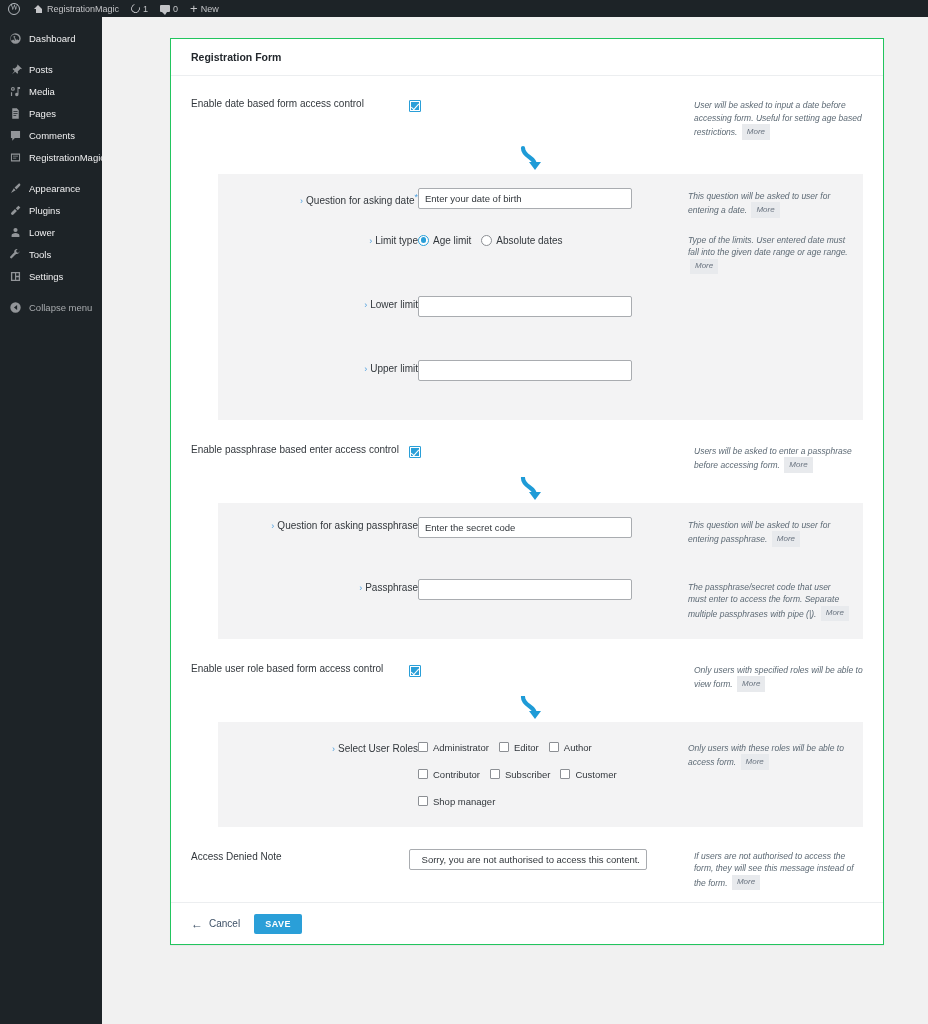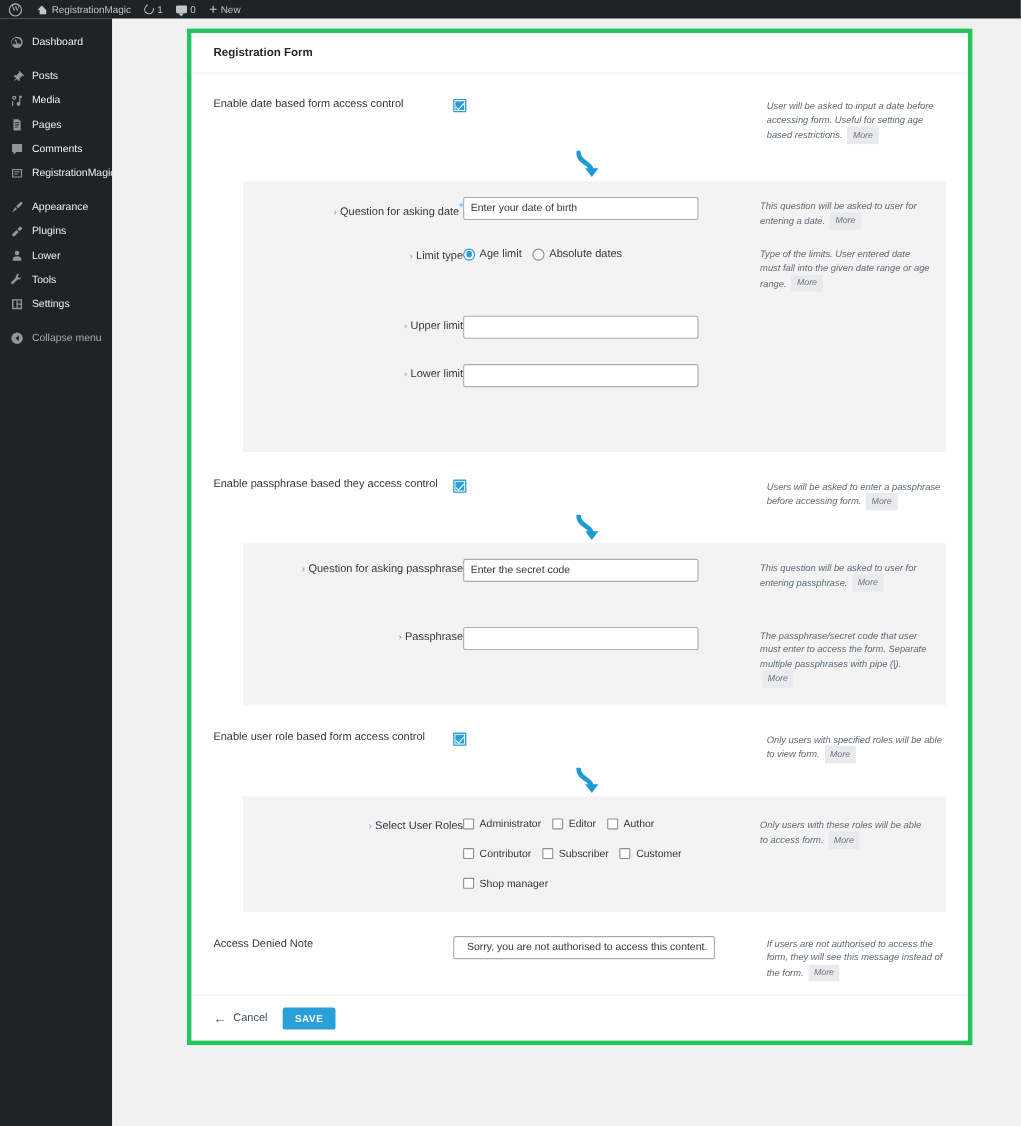--- a/index.html
+++ b/index.html
@@ -102,24 +102,24 @@
 
   
   .content {
     position: absolute; top: 17px; left: 102px;
     width: 826px; height: 1007px;
     background: #f1f1f1;
     overflow: hidden;
   }
   .card {
     position: absolute;
-    left: 68px; top: 9px;
+    left: 68px; top: 21px;
     width: 714px;
     background: #ffffff;
-    border: 4px solid #22c55e;
+    border: 1px solid #22c55e;
     box-shadow: 0 1px 1px rgba(0,0,0,.04);
   }
   .card-header {
     height: 37px;
     display: flex; align-items: center;
     padding-left: 20px;
     border-bottom: 1px solid #eceef0;
     font-size: 10.5px;
     font-weight: bold;
     color: #23282d;
@@ -514,43 +514,43 @@
               <span>Absolute dates</span>
             </label>
           </div>
         </div>
         <div class="row-help">
           <span>Type of the limits. User entered date must fall into the given date range or age range.</span>
           <span class="more-badge">More</span>
         </div>
       </div>
 
+      <div class="sub-row" style="min-height:64px;">
+        <div class="row-label">
+          <span class="caret">›</span><span>Lower limit</span>
+        </div>
+        <div class="row-field">
+          <input class="txt" type="text" value="" style="">
+        </div>
+        <div class="row-help"></div>
+      </div>
+
       <div class="sub-row" style="min-height:44px;">
         <div class="row-label">
           <span class="caret">›</span><span>Upper limit</span>
         </div>
         <div class="row-field">
           <input class="txt" type="text" value="" style="">
         </div>
         <div class="row-help"></div>
       </div>
-
-      <div class="sub-row" style="min-height:64px;">
-        <div class="row-label">
-          <span class="caret">›</span><span>Lower limit</span>
-        </div>
-        <div class="row-field">
-          <input class="txt" type="text" value="" style="">
-        </div>
-        <div class="row-help"></div>
-      </div>
     </div>
 
     <div class="row toggle-row" style="padding-top:24px;">
-      <div class="row-label">Enable passphrase based they access control</div>
+      <div class="row-label">Enable passphrase based enter access control</div>
       <div class="row-field">
         <span class="cb-blue"></span>
       </div>
       <div class="row-help">
         <span>Users will be asked to enter a passphrase before accessing form.</span>
         <span class="more-badge">More</span>
       </div>
     </div>
 
     <div style="position:relative;height:26px;">

